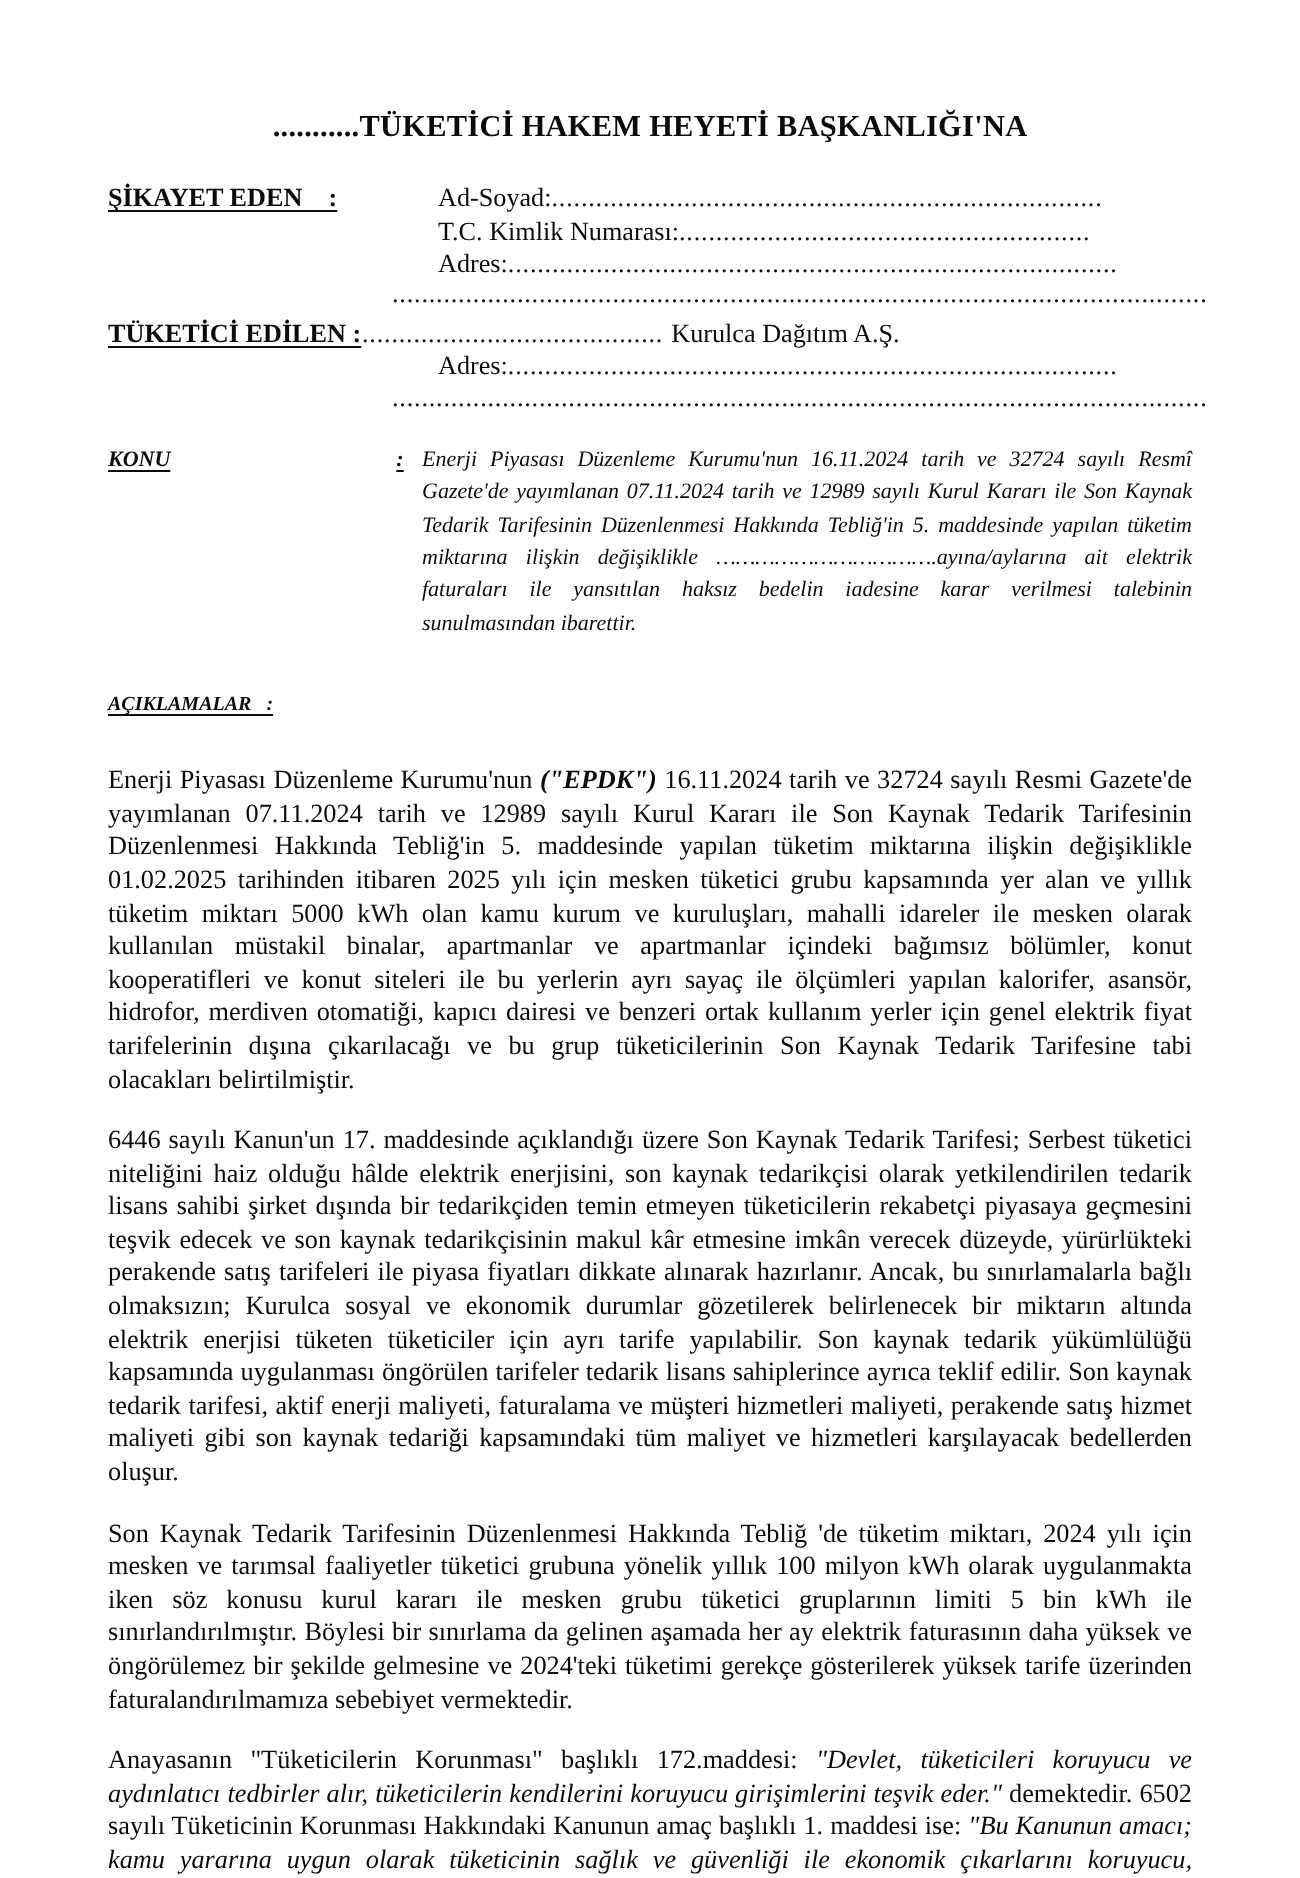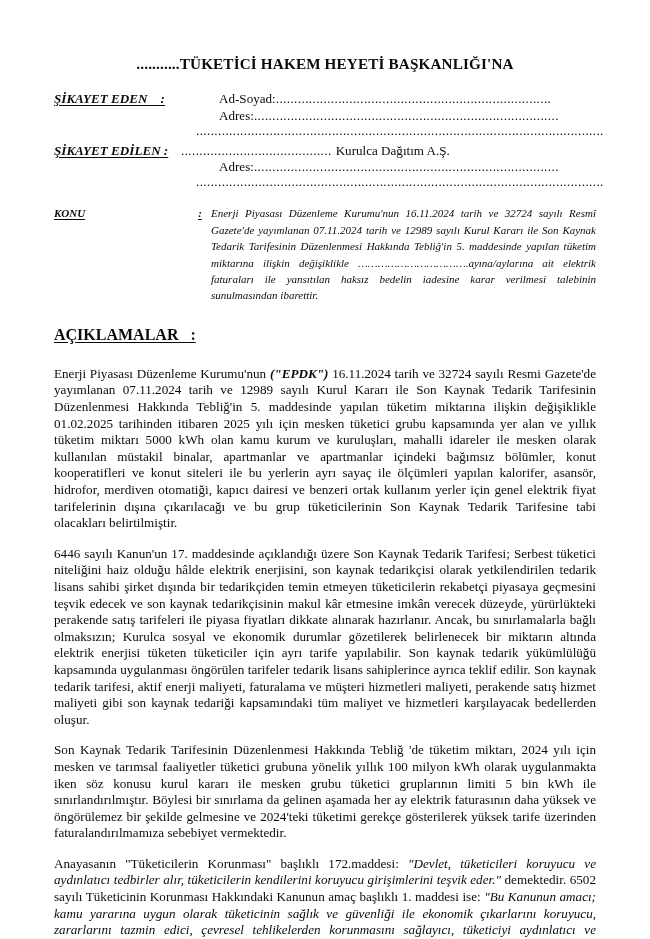--- a/index.html
+++ b/index.html
@@ -47,21 +47,20 @@
     line-height: 16.3px;
   }
   .field-label {
     flex: 0 0 auto;
     box-sizing: border-box;
     padding-left: 38px;
     font-weight: bold;
     text-decoration: underline;
     text-underline-offset: 2px;
     white-space: pre;
-    font-style: italic;
   }
   .label-w-eden   { width: 203px; }
   .label-w-edilen { width: 165px; }
 
   .field-value {
     flex: 1 1 auto;
     min-width: 0;
     box-sizing: border-box;
     padding-right: 38px;
     white-space: nowrap;
@@ -133,26 +132,27 @@
     padding-left: 195px;
     padding-right: 38px;
     text-align: justify;
     text-justify: inter-word;
   }
 
   
   .section-heading {
     margin: 0;
     padding-left: 38px;
-    font-size: 16px;
+    font-size: 10px;
     font-weight: bold;
     text-decoration: underline;
     text-underline-offset: 2px;
     display: inline-block;
     white-space: pre;
+    font-style: italic;
   }
 
   
   .body-p {
     margin: 0;
     padding-left: 38px;
     padding-right: 38px;
     font-size: 13.15px;
     line-height: 16.6px;
     text-align: justify;
@@ -186,40 +186,49 @@
     <div class="field-row">
       <div class="field-label label-w-eden">ŞİKAYET EDEN    :</div>
       <div class="field-value">
         <span class="leader">
           <span class="lead-text">Ad-Soyad:</span>
           <span class="lead-dots">...........................................................................</span>
         </span>
       </div>
     </div>
 
-
     <div class="field-row sub-row">
       <div class="field-label label-w-eden"></div>
       <div class="field-value">
         <span class="leader">
+          <span class="lead-text">T.C. Kimlik Numarası:</span>
+          <span class="lead-dots">........................................................</span>
+        </span>
+      </div>
+    </div>
+
+    <div class="field-row sub-row">
+      <div class="field-label label-w-eden"></div>
+      <div class="field-value">
+        <span class="leader">
           <span class="lead-text">Adres:</span>
           <span class="lead-dots">...................................................................................</span>
         </span>
       </div>
     </div>
 
     <div class="dot-rule">...............................................................................................................</div>
   </div>
 
   <div class="sp-5"></div>
 
   <div class="field-block">
 
     <div class="field-row">
-      <div class="field-label label-w-edilen">ŞİKAYET EDİLEN :</div>
+      <div class="field-label label-w-edilen">TÜKETİCİ EDİLEN :</div>
       <div class="field-value">
         <span class="leader">
           <span class="lead-dots" style="flex:0 0 auto;">.........................................</span>
           <span class="lead-tail">Kurulca Dağıtım A.Ş.</span>
         </span>
       </div>
     </div>
 
     <div class="field-row sub-row">
       <div class="field-label label-w-eden"></div>

